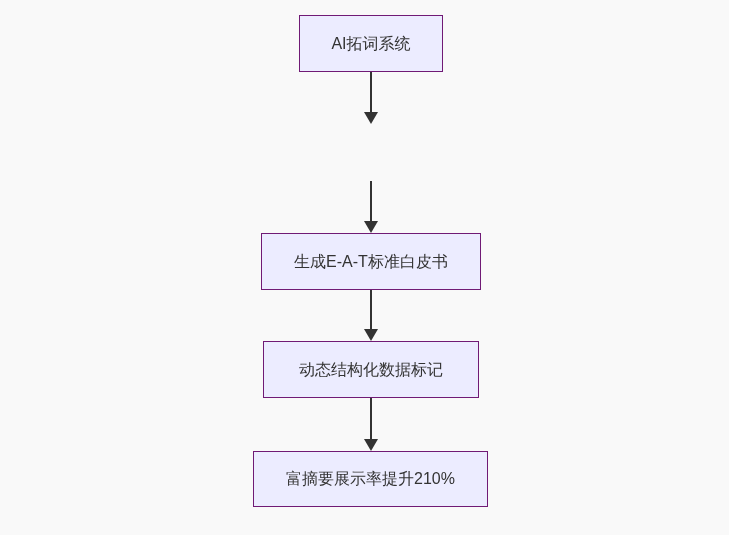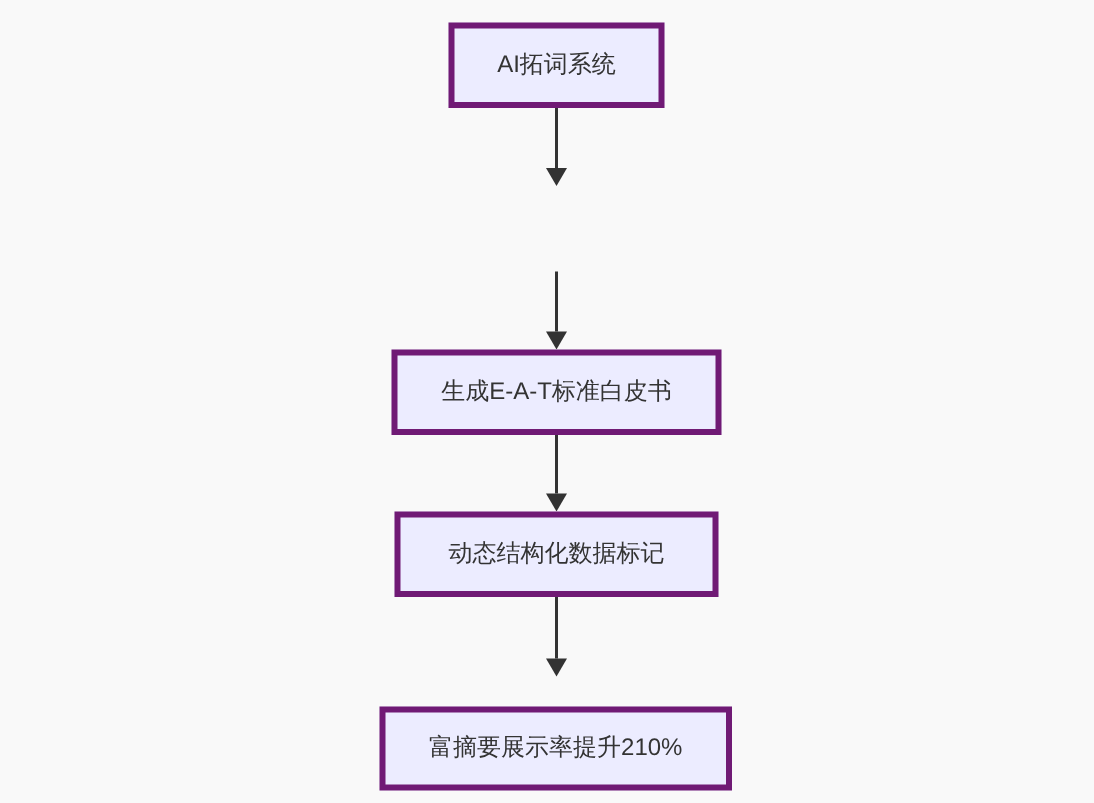--- a/index.html
+++ b/index.html
@@ -16,21 +16,21 @@
   .canvas {
     position: relative;
     width: 729px;
     height: 535px;
     background: #f9f9f9;
   }
   .node {
     position: absolute;
     box-sizing: border-box;
     background: #ECECFF;
-    border: 4px solid #701a75;
+    border: 1px solid #701a75;
     display: flex;
     align-items: center;
     justify-content: center;
   }
   .node .label {
     color: #333333;
     font-size: 16px;
     line-height: 1.2;
     white-space: nowrap;
     text-align: center;
@@ -86,17 +86,17 @@
 
   <div class="node" style="left:263px; top:341px; width:216px; height:57px;">
     <span class="label">动态结构化数据标记</span>
   </div>
 
   <div class="edge" style="left:364px; top:398px; height:53px;">
     <div class="edge-line"></div>
     <div class="edge-arrowhead"></div>
   </div>
 
-  <div class="node" style="left:253px; top:451px; width:235px; height:56px;margin-top:20px;">
+  <div class="node" style="left:253px; top:451px; width:235px; height:56px;">
     <span class="label">富摘要展示率提升210%</span>
   </div>
 
 </div>
 
 </body></html>

